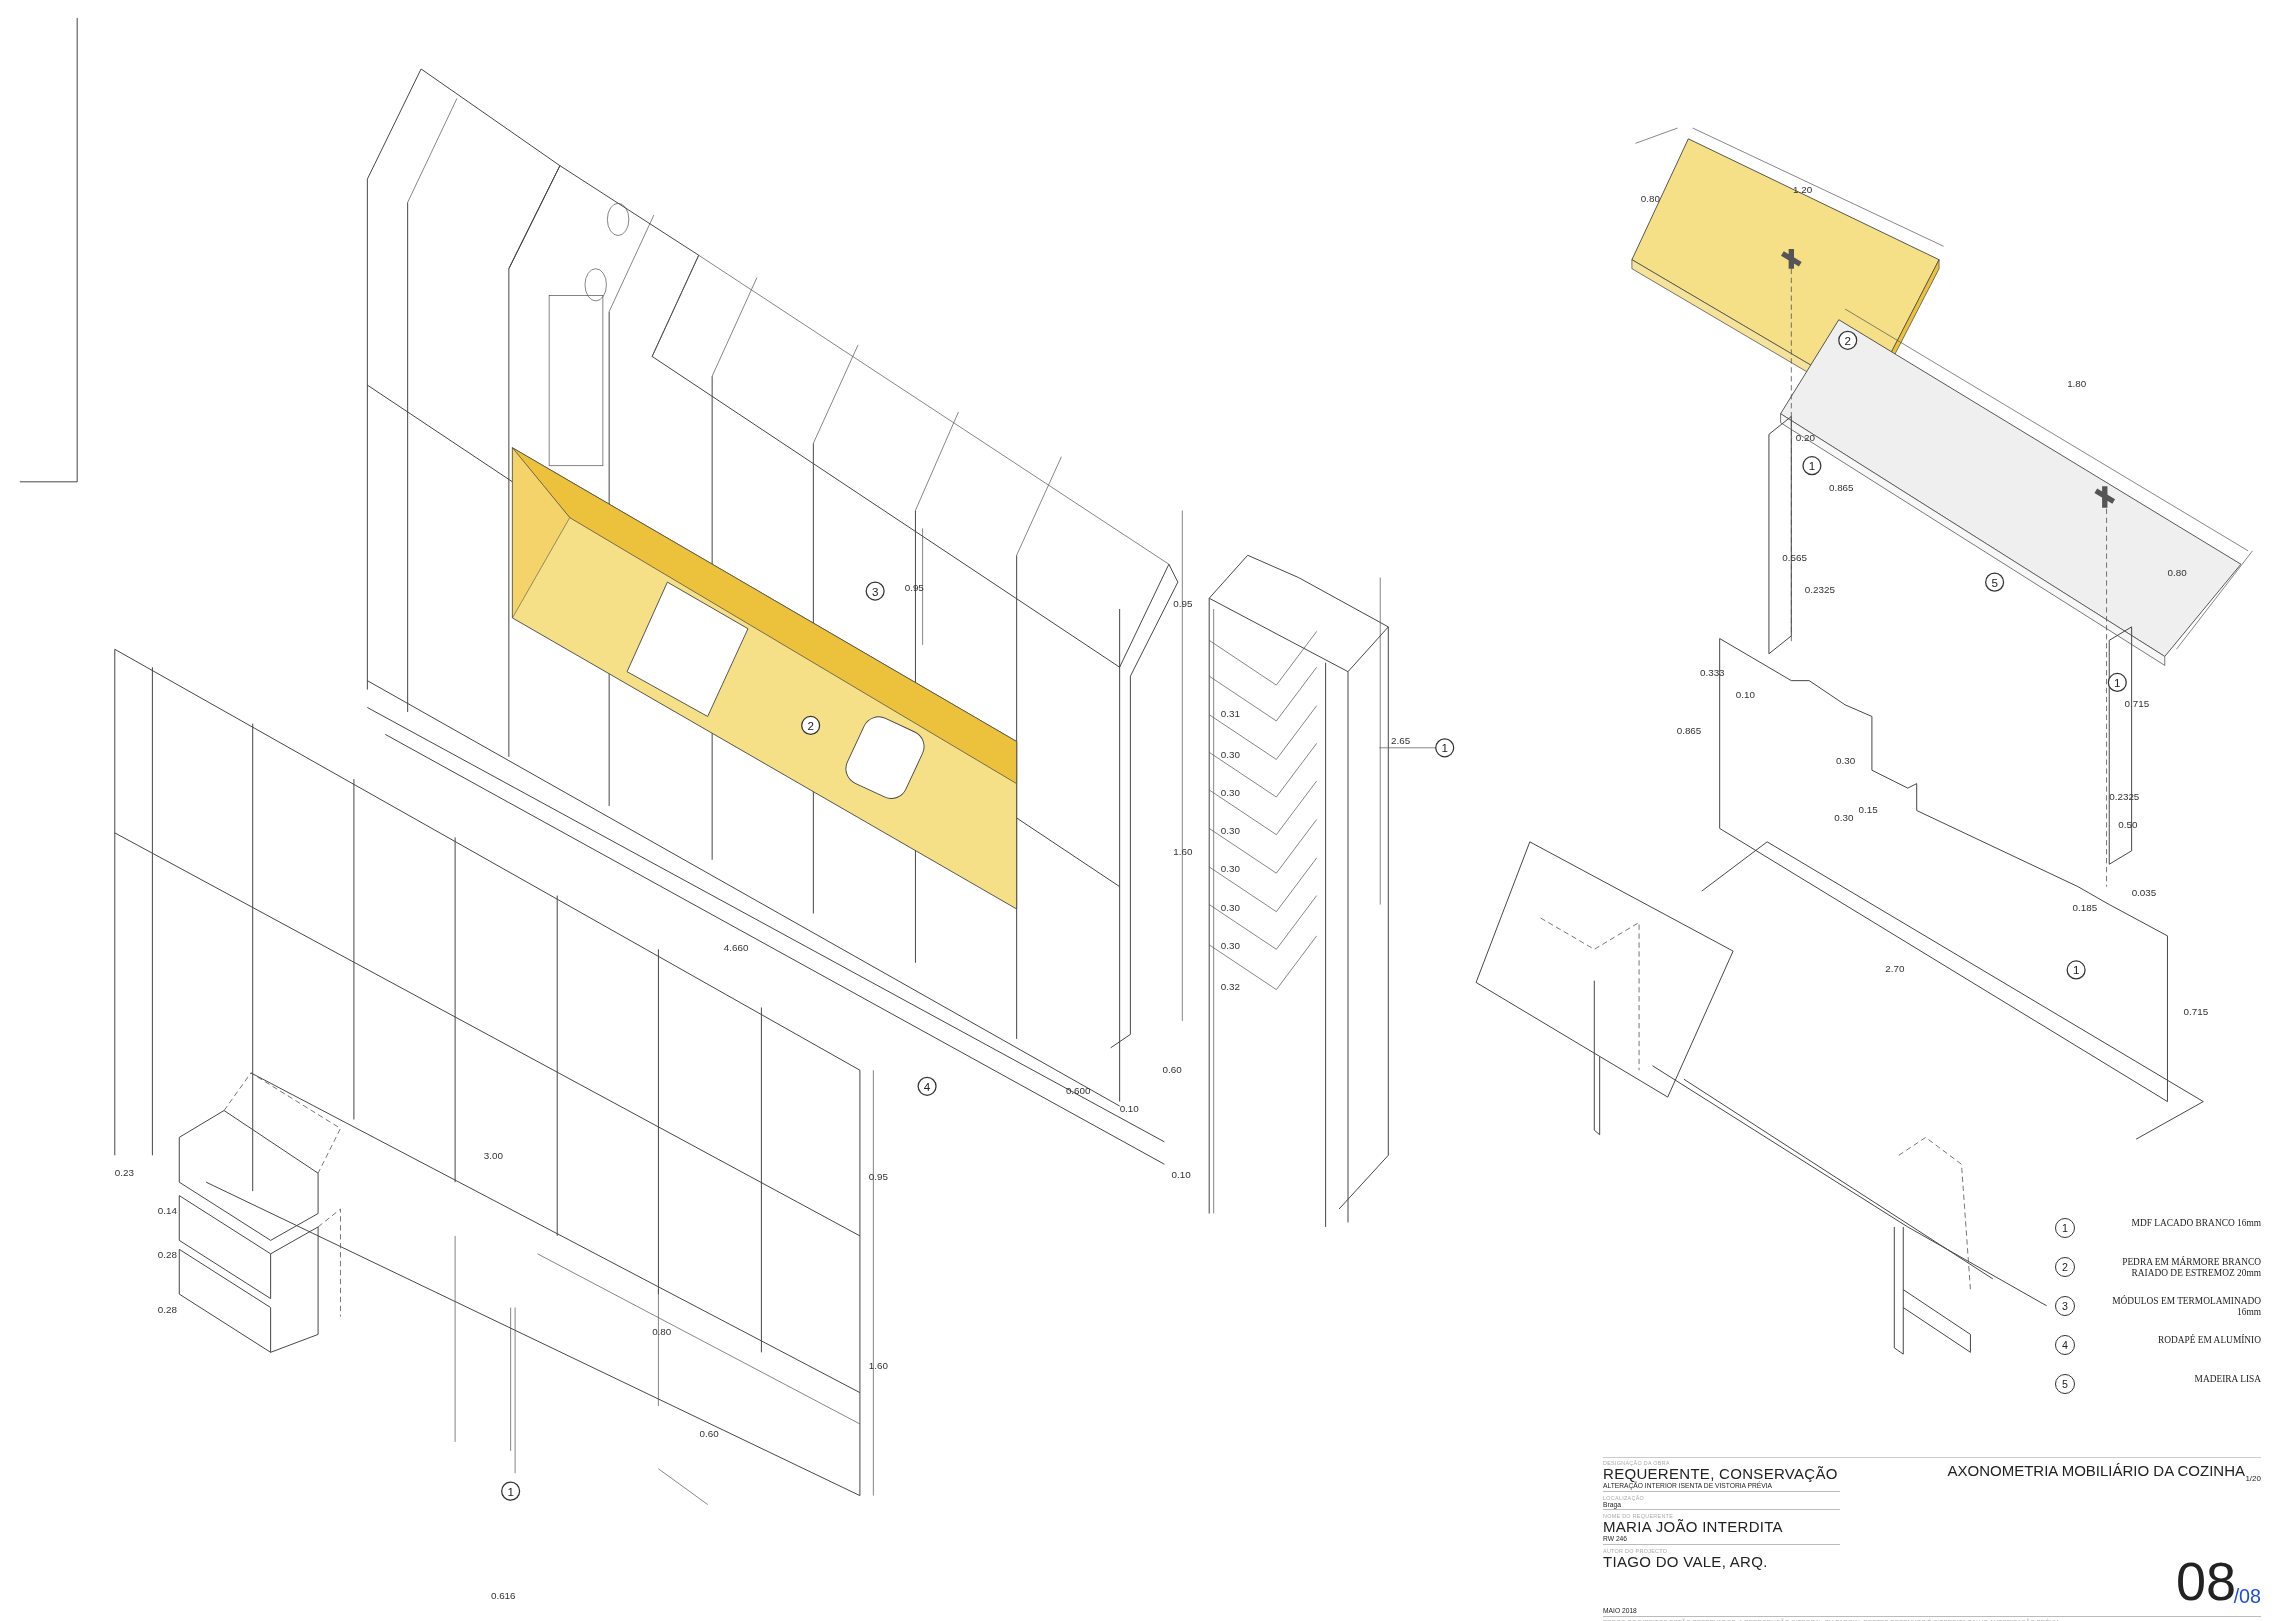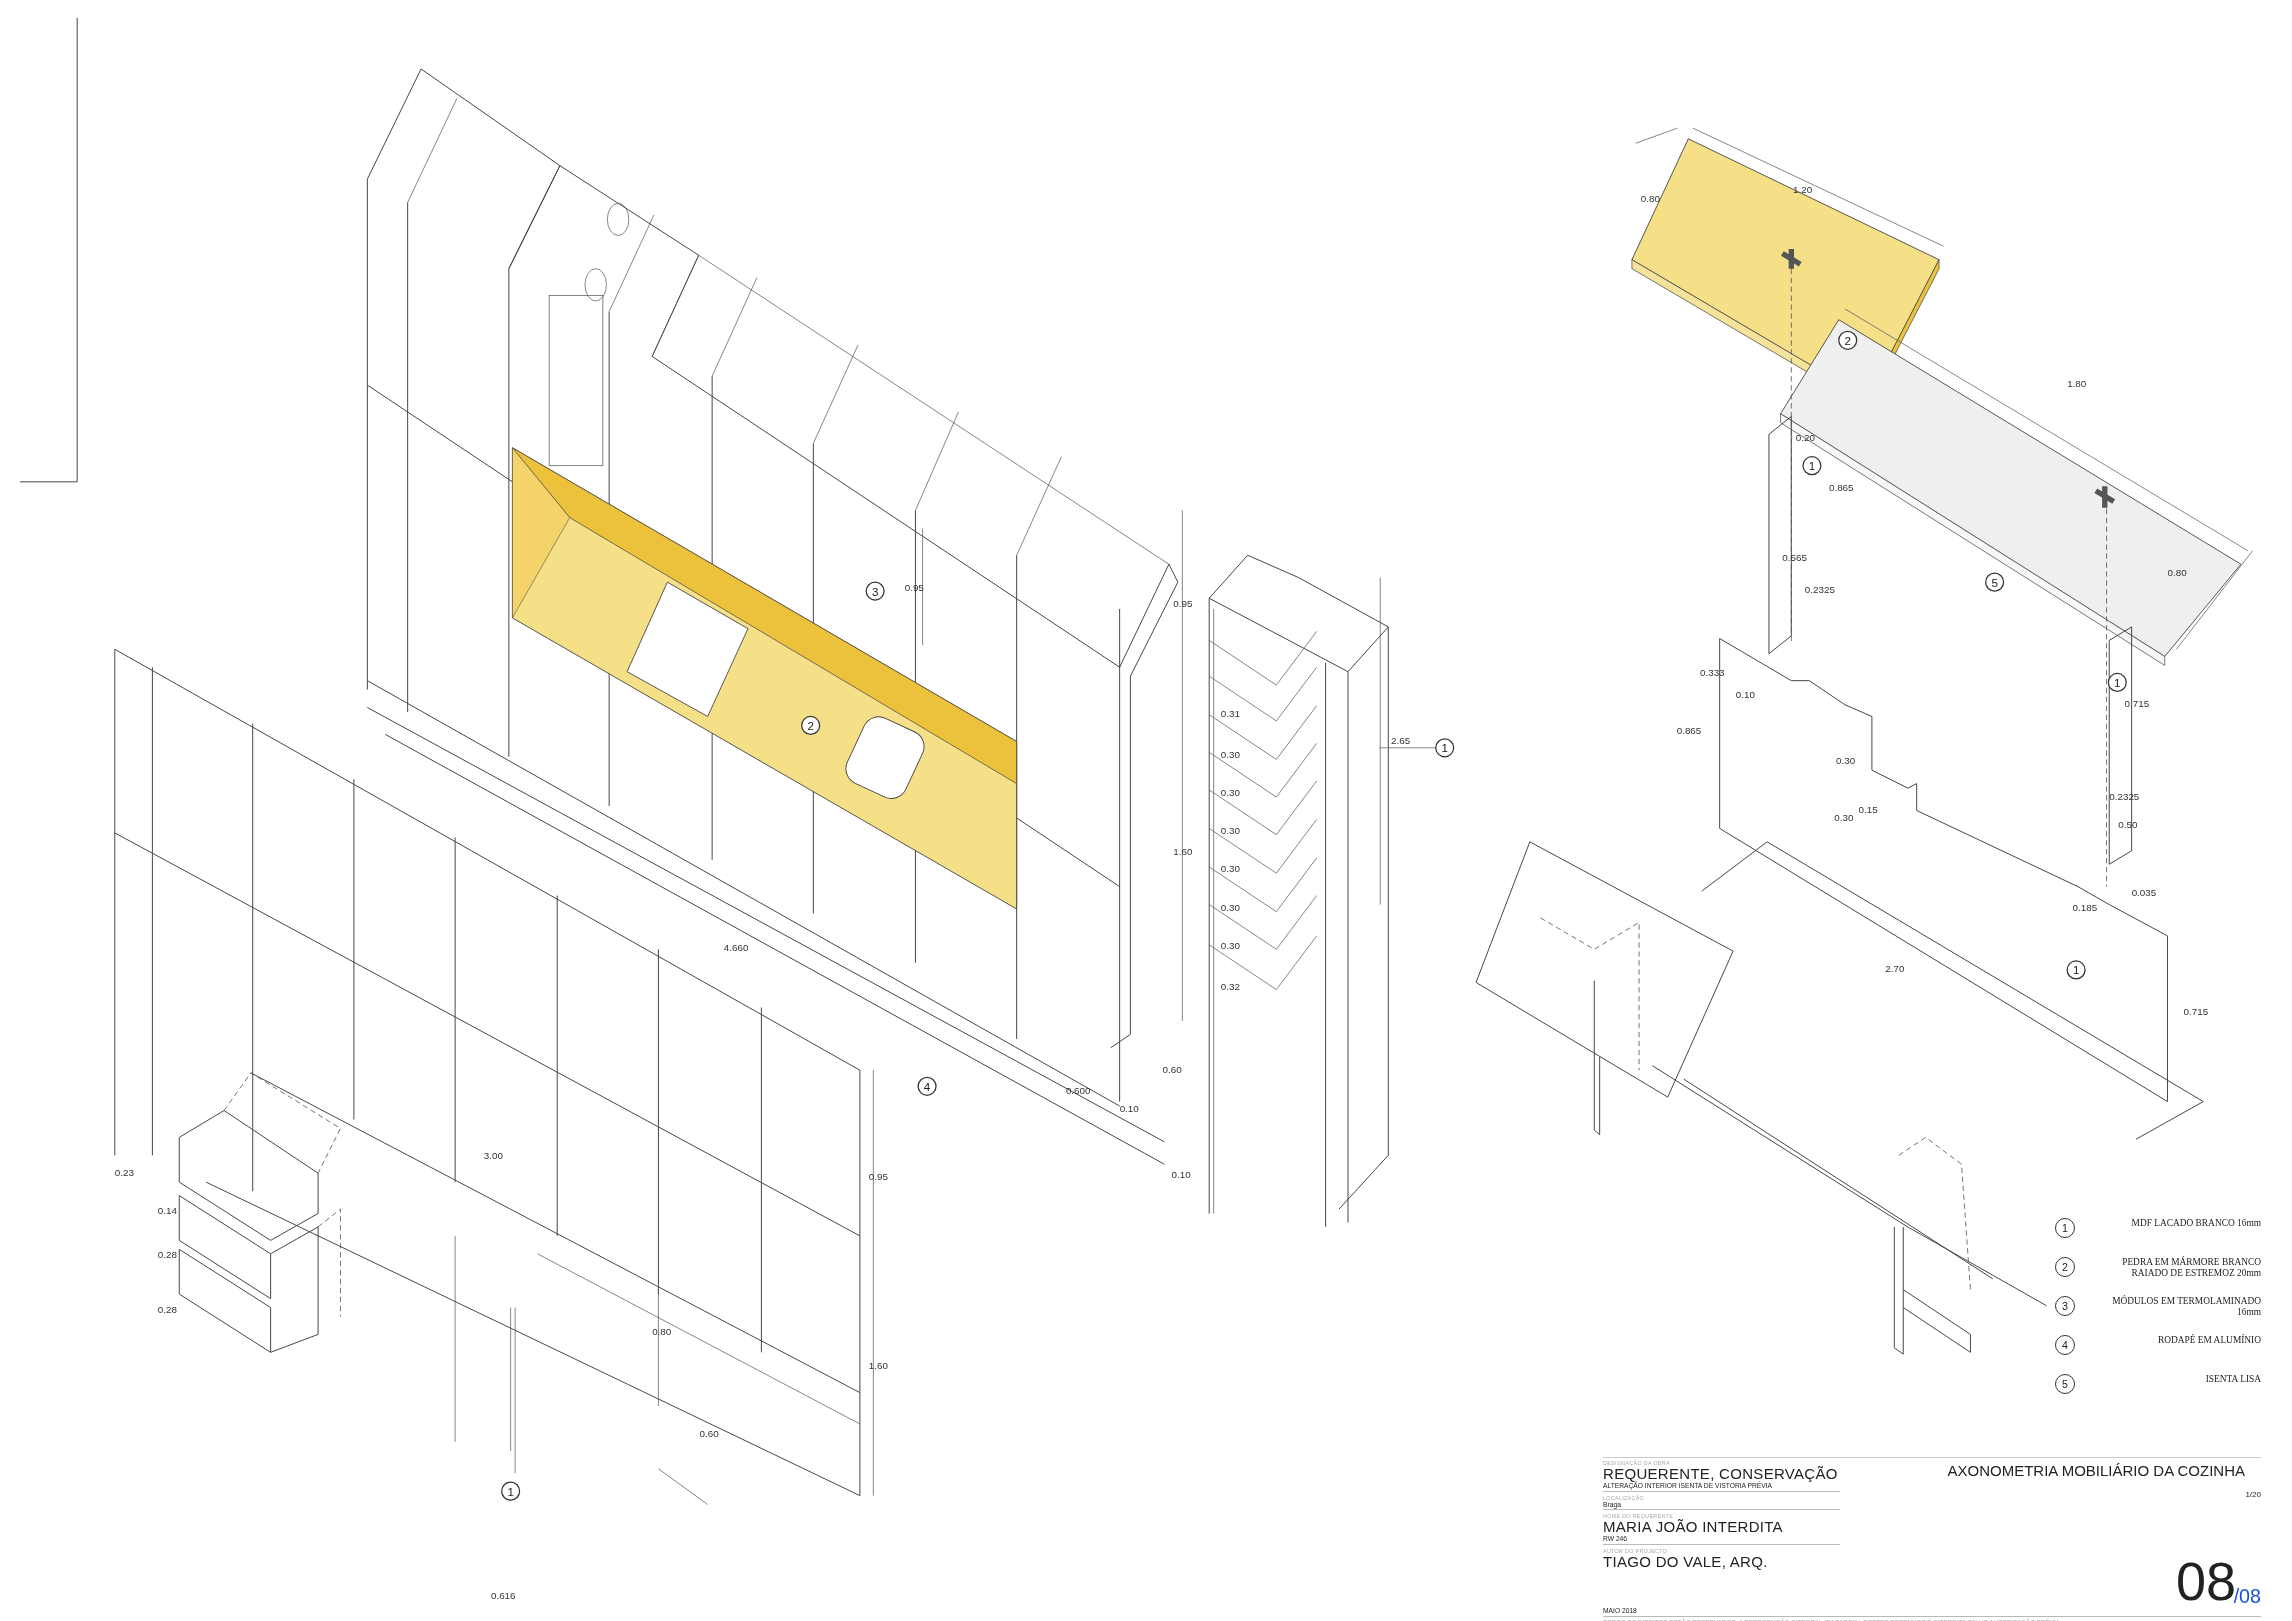--- a/index.html
+++ b/index.html
@@ -18,21 +18,21 @@
   .legend-item .num{position:absolute;left:0;top:1.8px;width:18px;height:18px;border:1.3px solid #333;border-radius:50%;font-size:10.7px;line-height:18px;text-align:center;}
   .legend-item .txt{position:absolute;right:0;top:1.8px;text-align:right;font-size:9.4px;line-height:11.6px;width:161px;font-family:Liberation Serif, serif;}
 
   
   #title-block{position:absolute;left:1603px;top:1460px;width:658px;height:161px;}
   .tb-label{font-size:5.4px;color:#aaa;letter-spacing:0.3px;}
   .tb-big{font-size:15px;letter-spacing:0.3px;line-height:16px;}
   .tb-small{font-size:6.7px;line-height:8px;}
   .tb-rule{width:237px;border-bottom:0.9px solid #bbb;margin:0.9px 0 2.7px 0;}
   #sheet-title{position:absolute;right:16px;top:1.8px;font-size:15px;}
-  #sheet-scale{position:absolute;right:0;top:30px;font-size:8px;margin-left:44px;}
+  #sheet-scale{position:absolute;right:0;top:14px;font-size:8px;margin-left:44px;}
   #sheet-num{position:absolute;right:25px;top:94px;font-size:54px;line-height:54px;font-weight:300;text-align:right;}
   #sheet-total{position:absolute;right:0;top:125px;font-size:19.7px;color:#1d4ed8;}
   #tb-top-rule{position:absolute;left:0;top:-2.7px;width:658px;border-top:0.9px solid #ccc;}
   #tb-bottom-rule{position:absolute;left:0;top:156px;width:658px;border-top:0.9px solid #bbb;}
   #tb-date{position:absolute;left:0;top:147px;font-size:6.7px;}
   #tb-copyright{position:absolute;left:0;top:159px;font-size:6.3px;color:#aaa;white-space:nowrap;}
 </style>
 </head>
 <body>
 
@@ -278,21 +278,21 @@
   <div class="legend-item">
     <span class="num">3</span>
     <span class="txt">MÓDULOS EM TERMOLAMINADO 16mm</span>
   </div>
   <div class="legend-item">
     <span class="num">4</span>
     <span class="txt">RODAPÉ EM ALUMÍNIO</span>
   </div>
   <div class="legend-item">
     <span class="num">5</span>
-    <span class="txt">ISENTA LISA</span>
+    <span class="txt">MADEIRA LISA</span>
   </div>
 </div>
 
 <div id="title-block">
   <div id="tb-top-rule"></div>
   <div class="tb-label">DESIGNAÇÃO DA OBRA</div>
   <div class="tb-big">REQUERENTE, CONSERVAÇÃO</div>
   <div class="tb-small">ALTERAÇÃO INTERIOR ISENTA DE VISTORIA PRÉVIA</div>
   <div class="tb-rule"></div>
   <div class="tb-label">LOCALIZAÇÃO</div>

